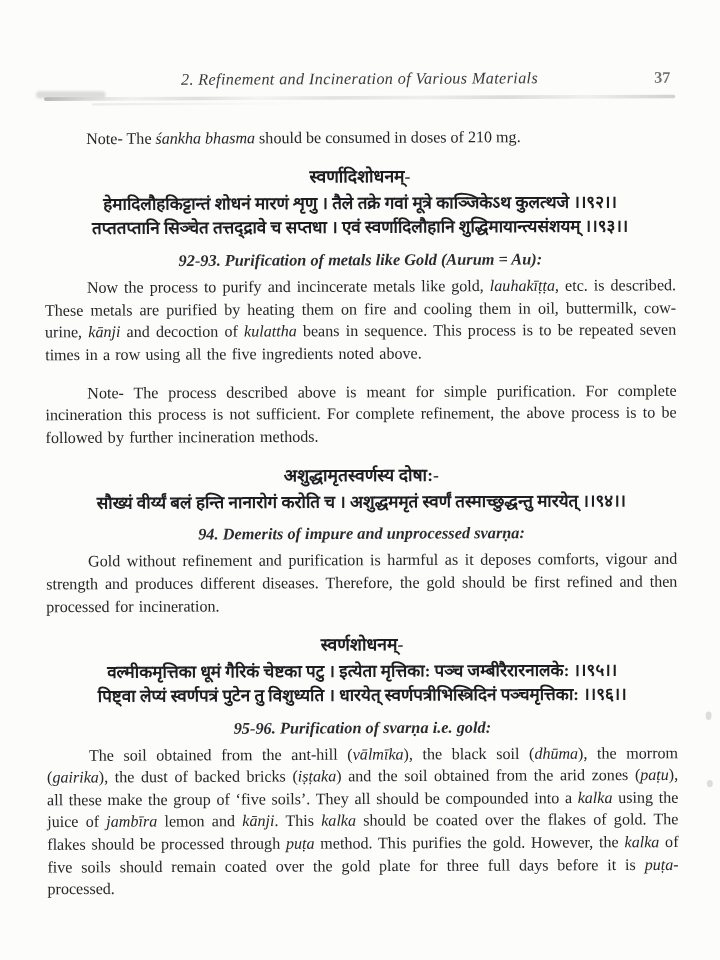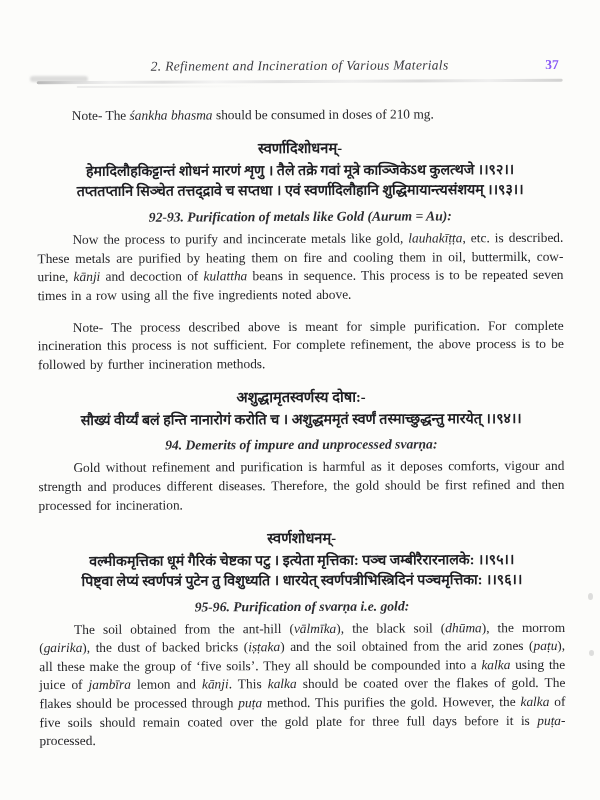--- a/index.html
+++ b/index.html
@@ -33,21 +33,21 @@
     font-style: italic;
     color: #3b3b40;
     letter-spacing: 0.3px;
   }
   .page-number {
     position: absolute;
     right: 4px;
     top: 0;
     font-weight: bold;
     font-style: normal;
-    color: #8b5cf6;
+    color: #737373;
     text-align: right;
   }
   .scan-rule {
     height: 3px;
     margin-top: 5px;
     border-radius: 2px;
     background: linear-gradient(90deg,
       #a9a9a9 0%, #d4d4d4 7%, #ededed 14%, #d8d8d8 24%, #f1f1f1 34%,
       #dcdcdc 46%, #ebebeb 60%, #d4d4d4 73%, #ececec 86%, #c6c6c6 100%);
     opacity: 0.8;

